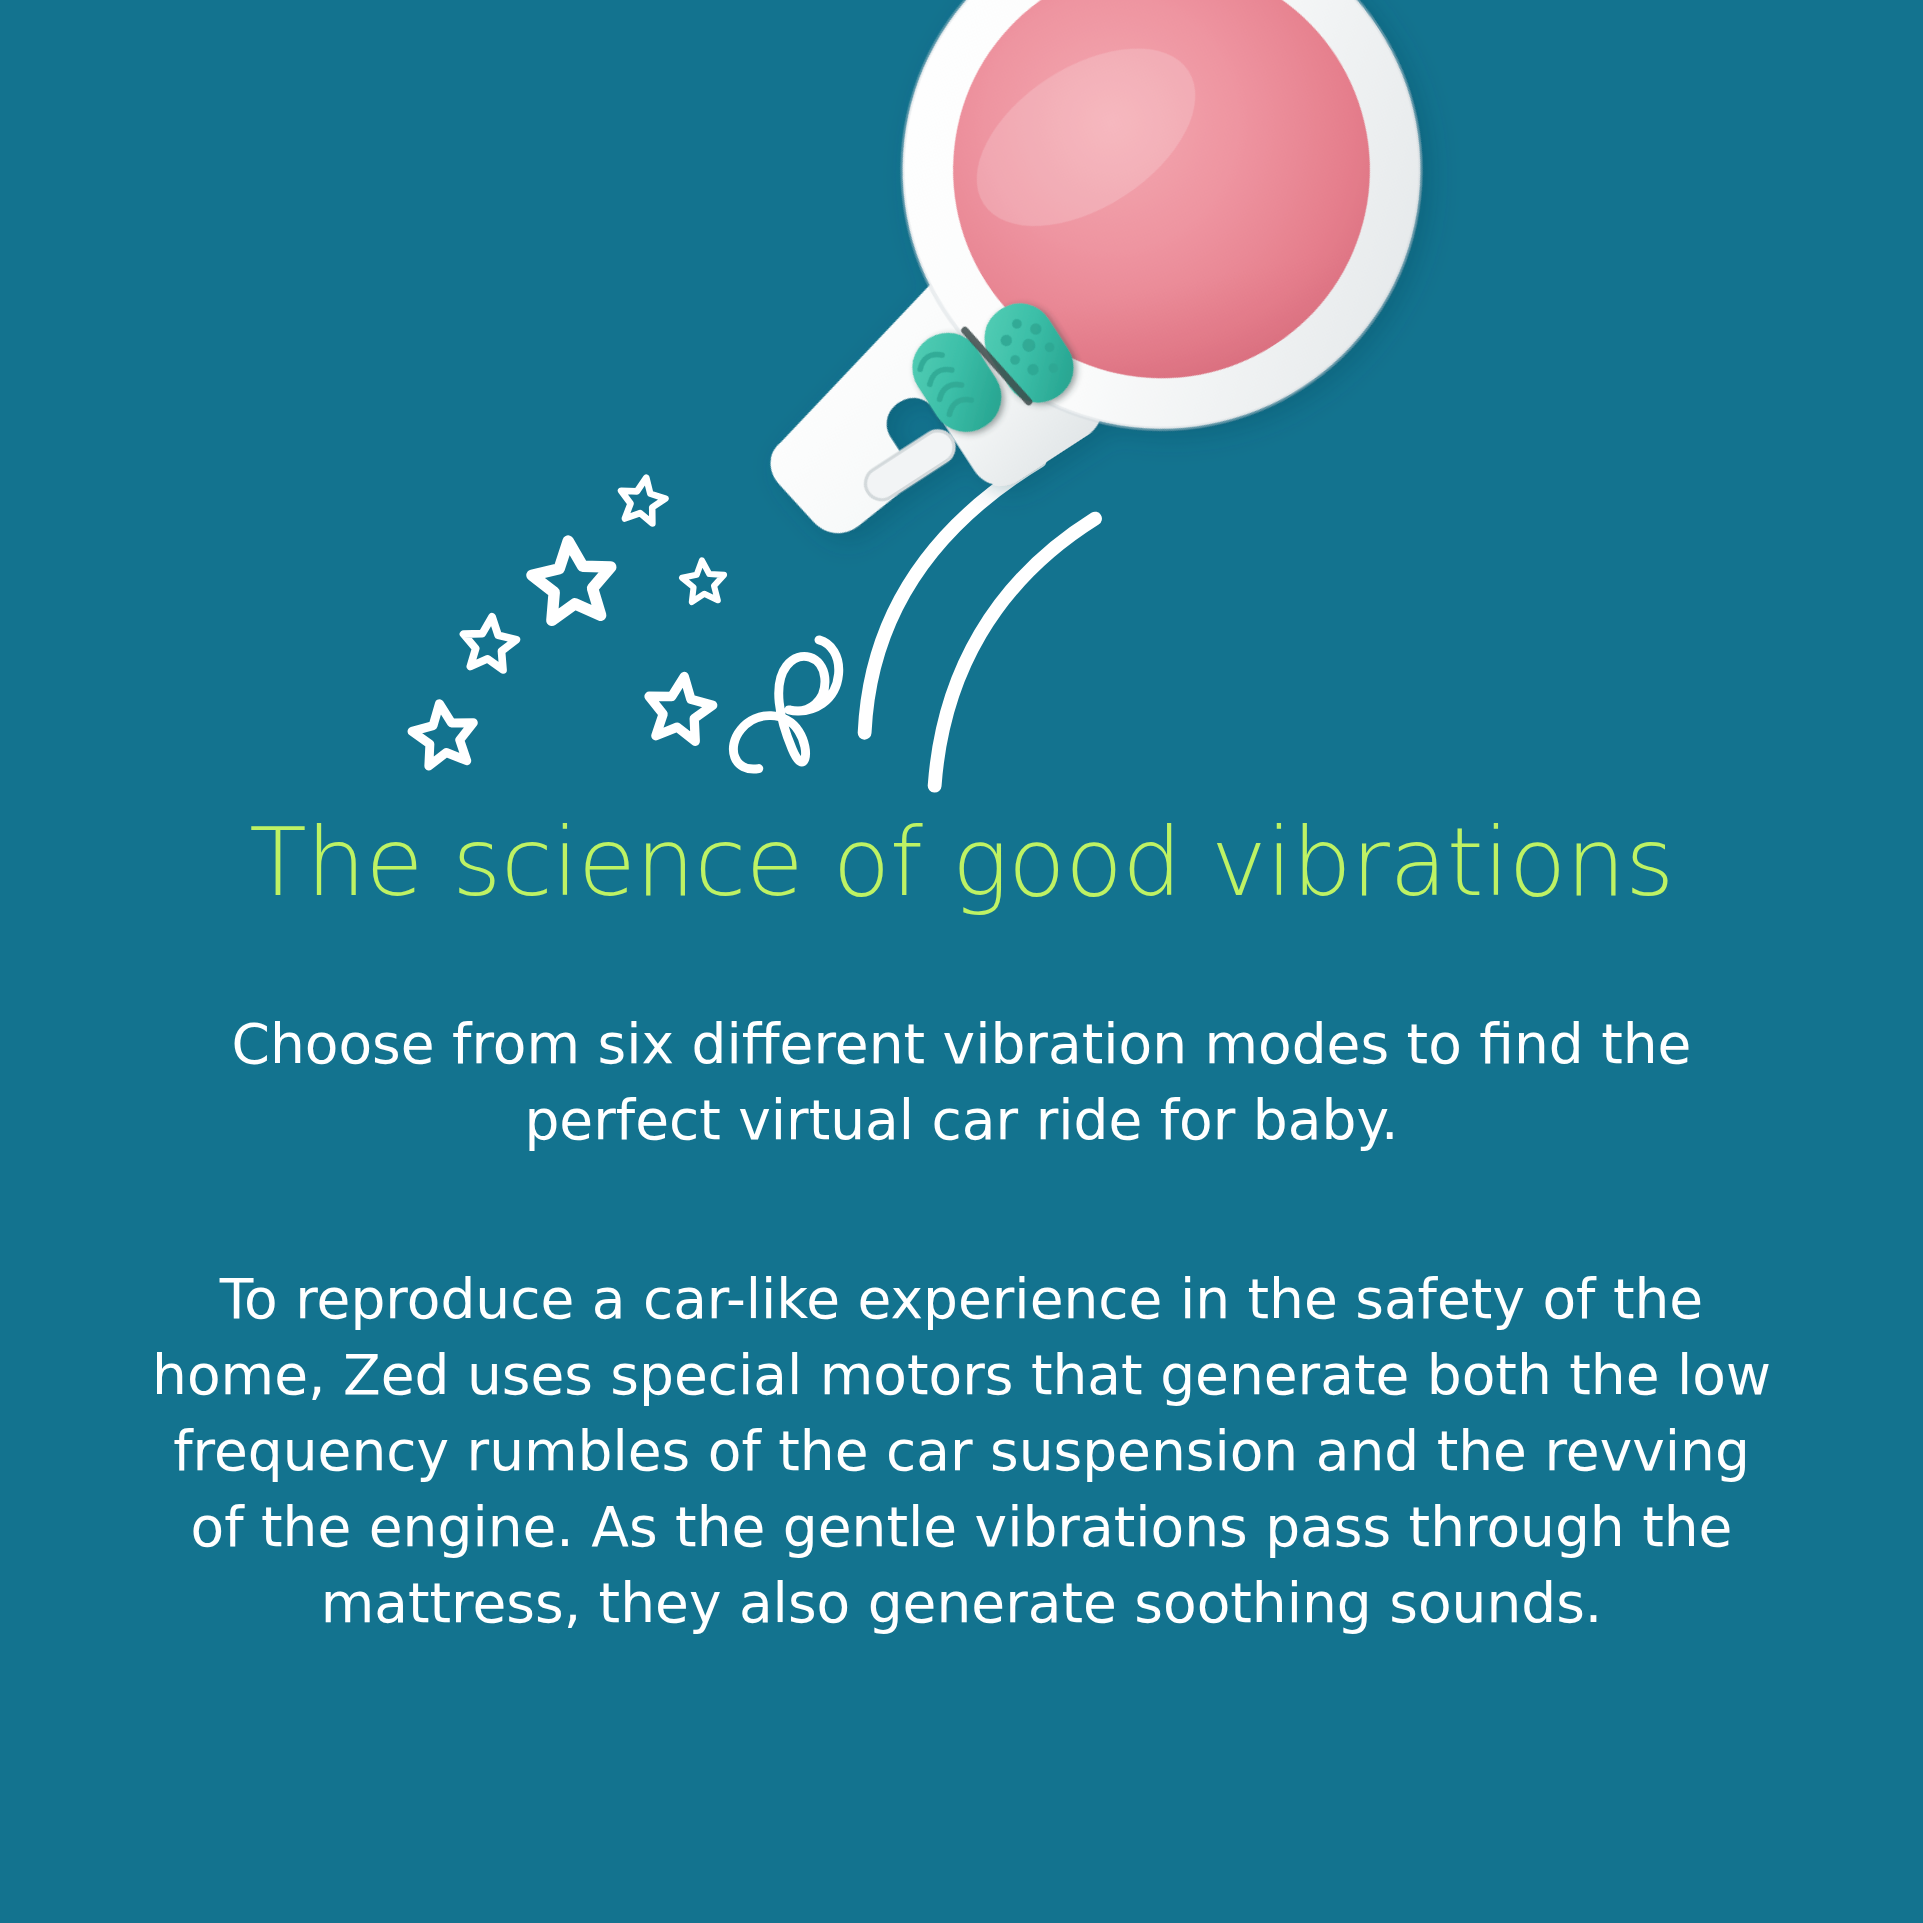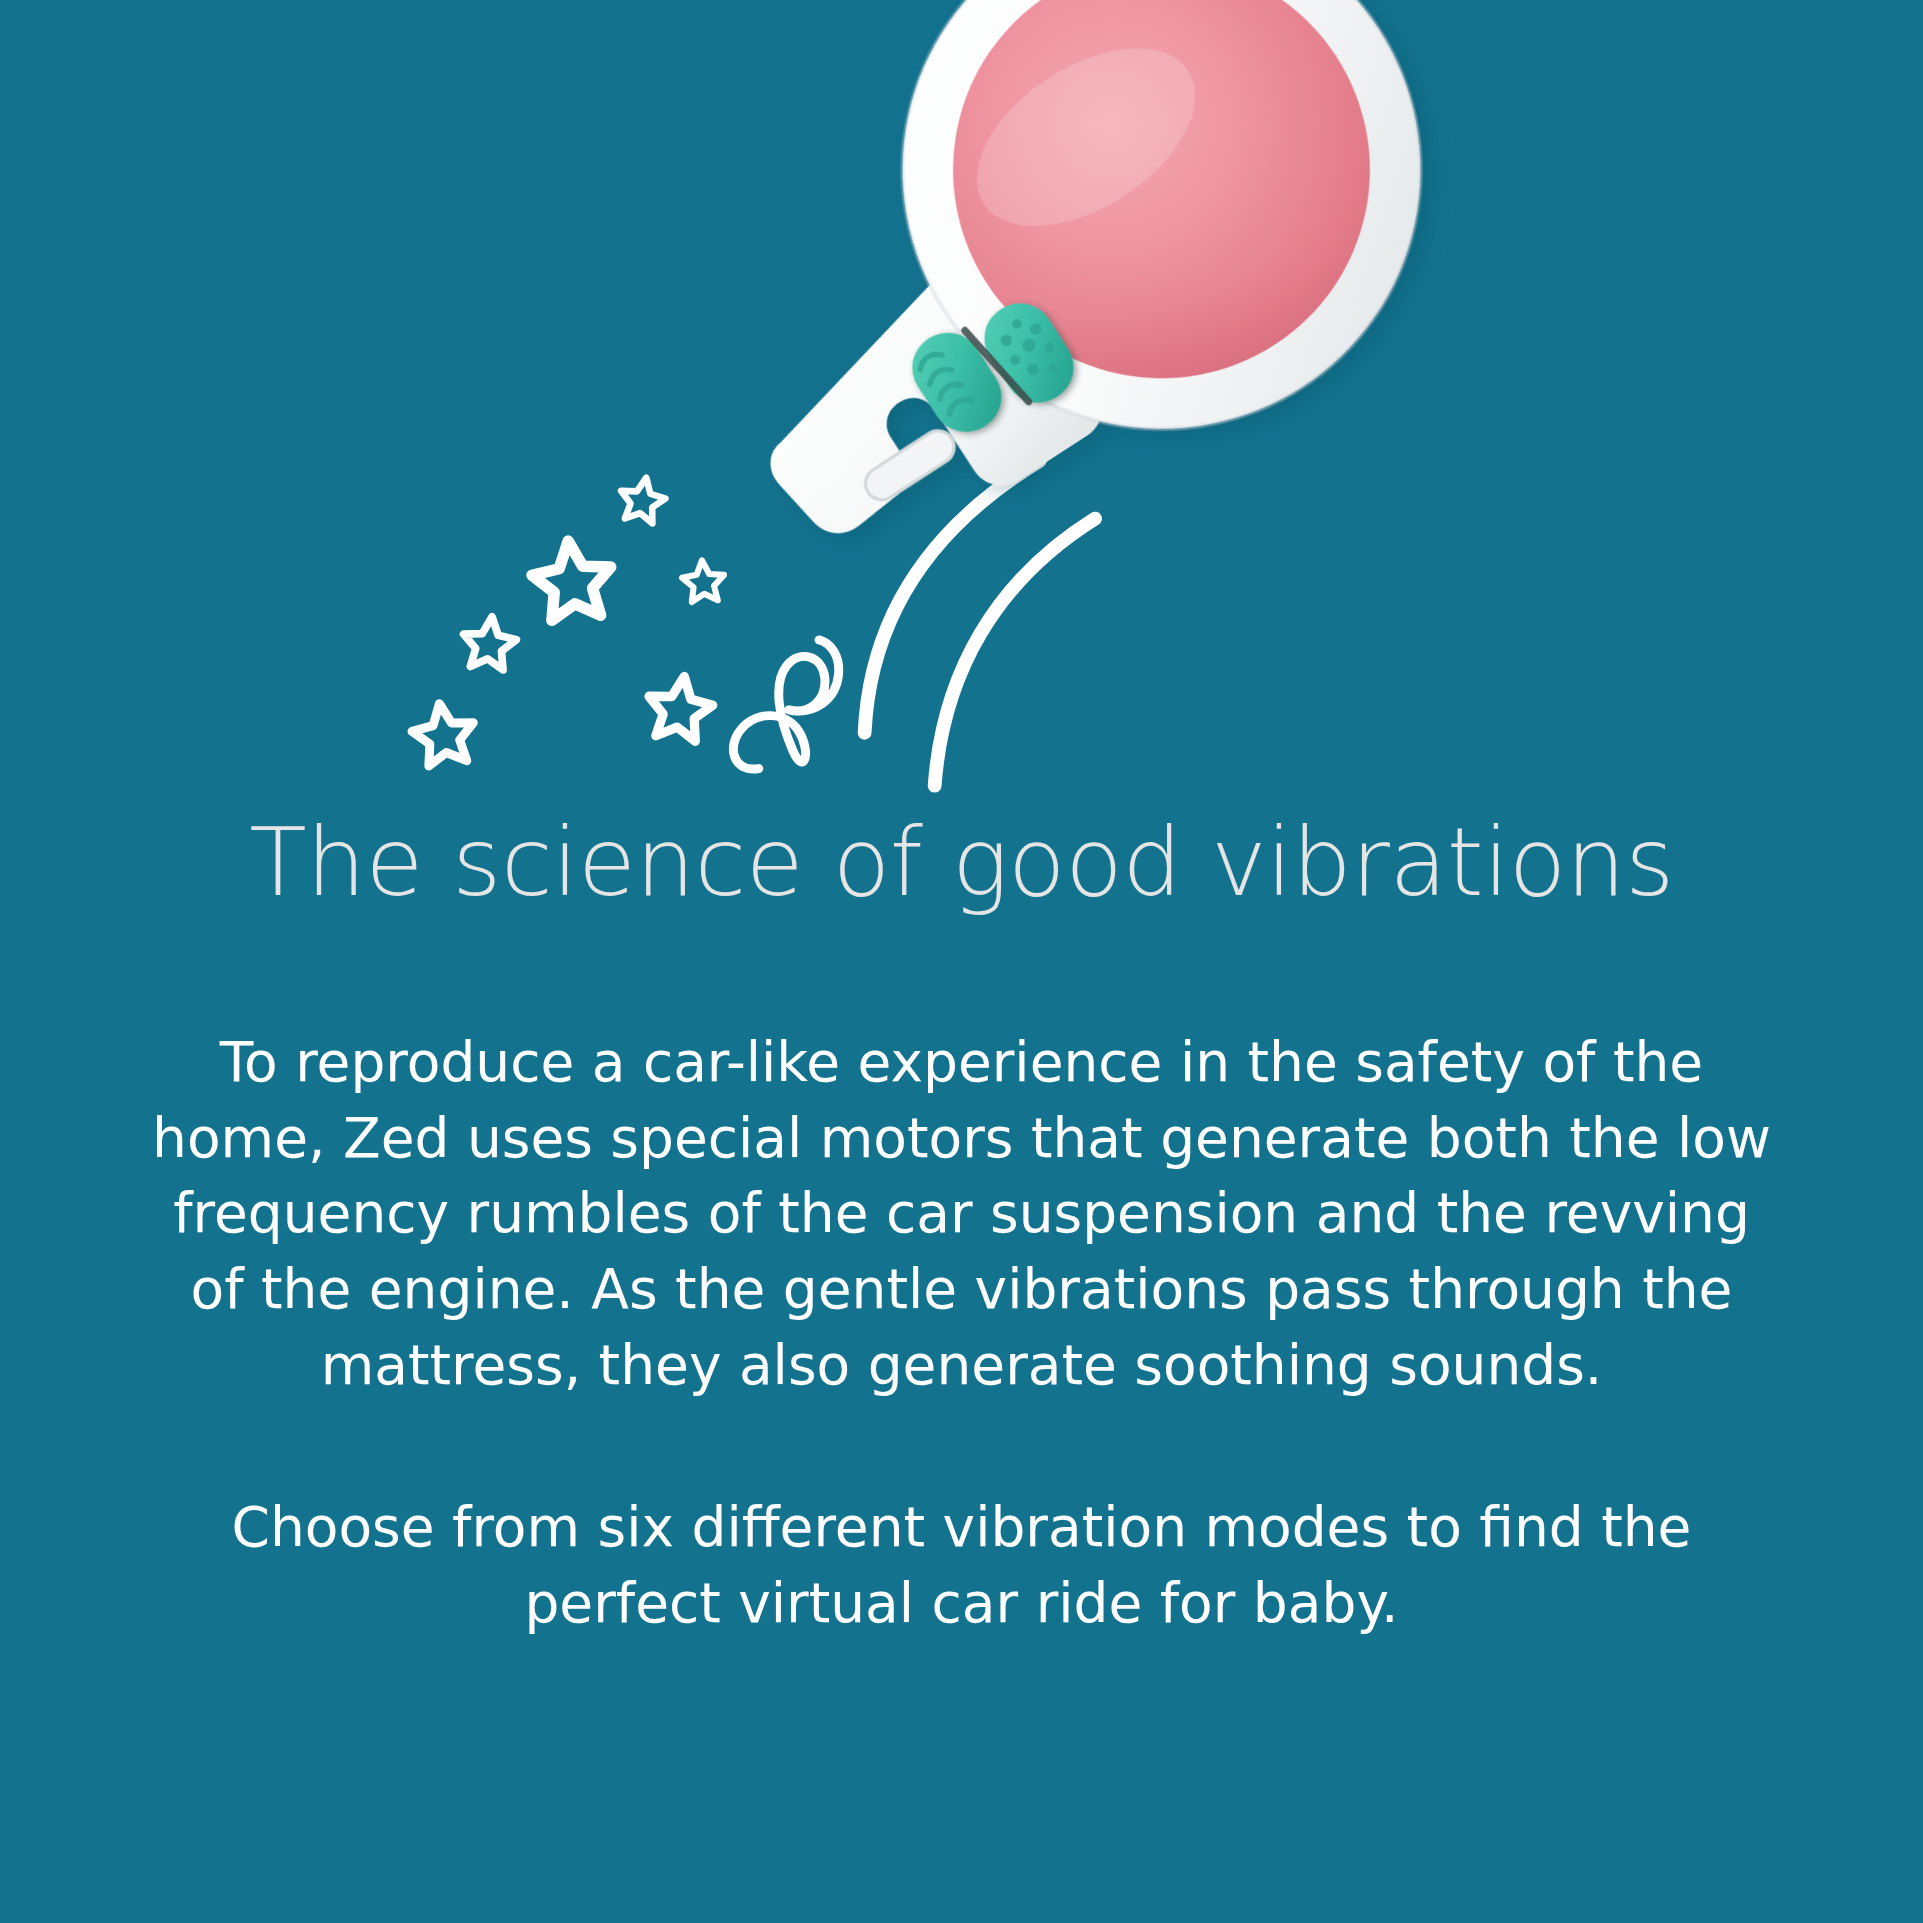--- a/index.html
+++ b/index.html
@@ -44,21 +44,21 @@
     position: absolute;
     left: 0;
     top: 806px;
     width: 1923px;
   }
 
   #page-title {
     margin: 0;
     padding: 0 98px;
     text-align: center;
-    color: #e5e5e5;
+    color: #bef264;
     font-family: "DejaVu Sans", "Liberation Sans", sans-serif;
     font-weight: 300;
     font-size: 94px;
     line-height: 1.22;
     letter-spacing: -0.4px;
     white-space: nowrap;
   }
 
   .body-copy {
     margin: 0;
@@ -212,19 +212,19 @@
         </g>
 
         <path d="M -214 -120 L -196 -4" stroke="#3C4A4A" stroke-width="9" stroke-linecap="round" fill="none" opacity="0.85"></path>
       </g>
     </svg>
   </div>
 
   <div id="content">
     <h1 id="page-title">The science of good vibrations</h1>
 
+    <p id="paragraph-two" class="body-copy">Choose from six different vibration modes to find the perfect virtual car ride for baby.</p>
+
     <p id="paragraph-one" class="body-copy">To reproduce a car-like experience in the safety of the home, Zed uses special motors that generate both the low frequency rumbles of the car suspension and the revving of the engine. As the gentle vibrations pass through the mattress, they also generate soothing sounds.</p>
-
-    <p id="paragraph-two" class="body-copy">Choose from six different vibration modes to find the perfect virtual car ride for baby.</p>
   </div>
 
 </div>
 
 
 </body></html>

